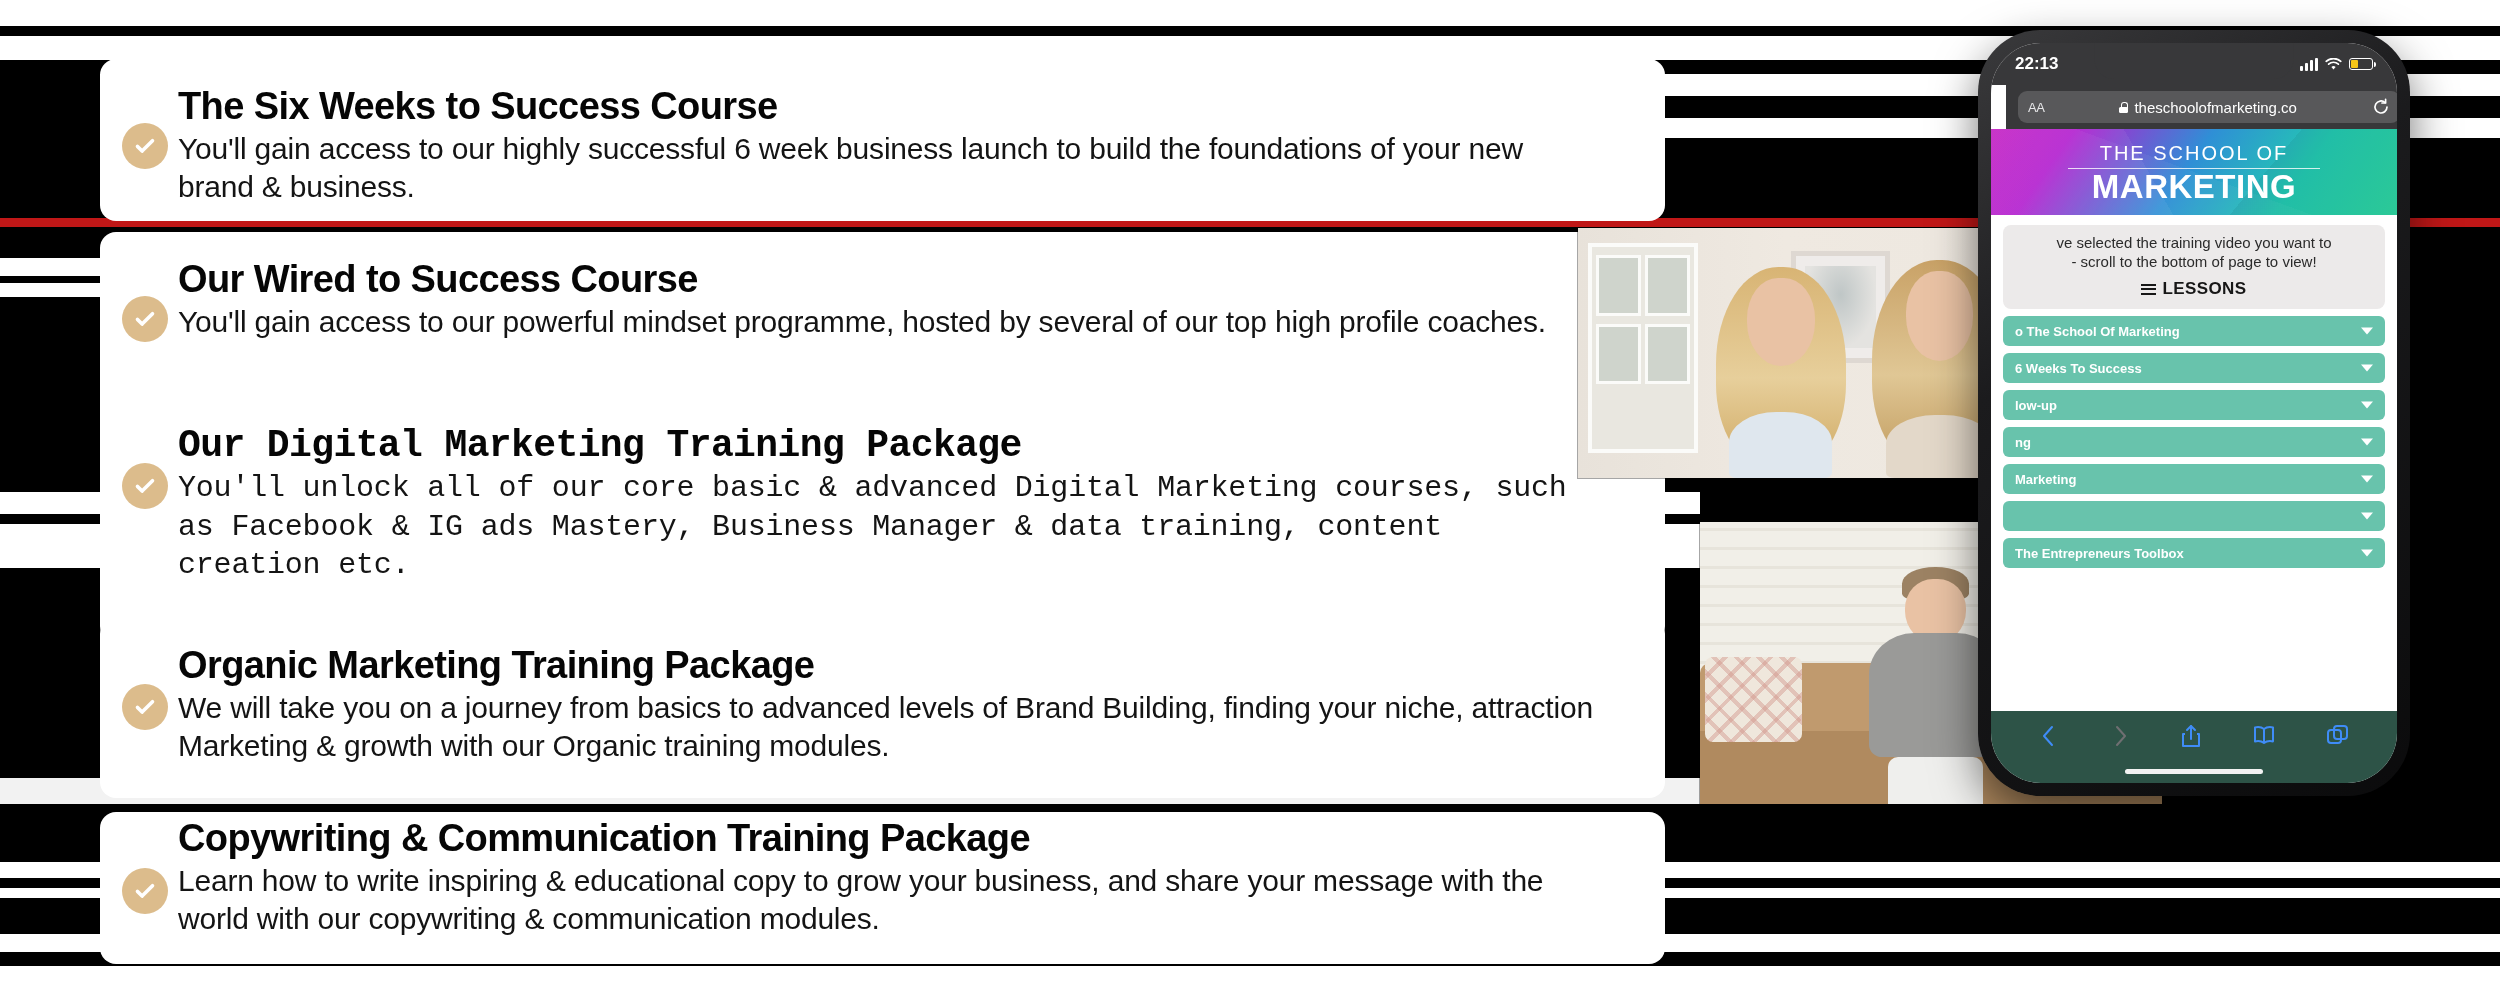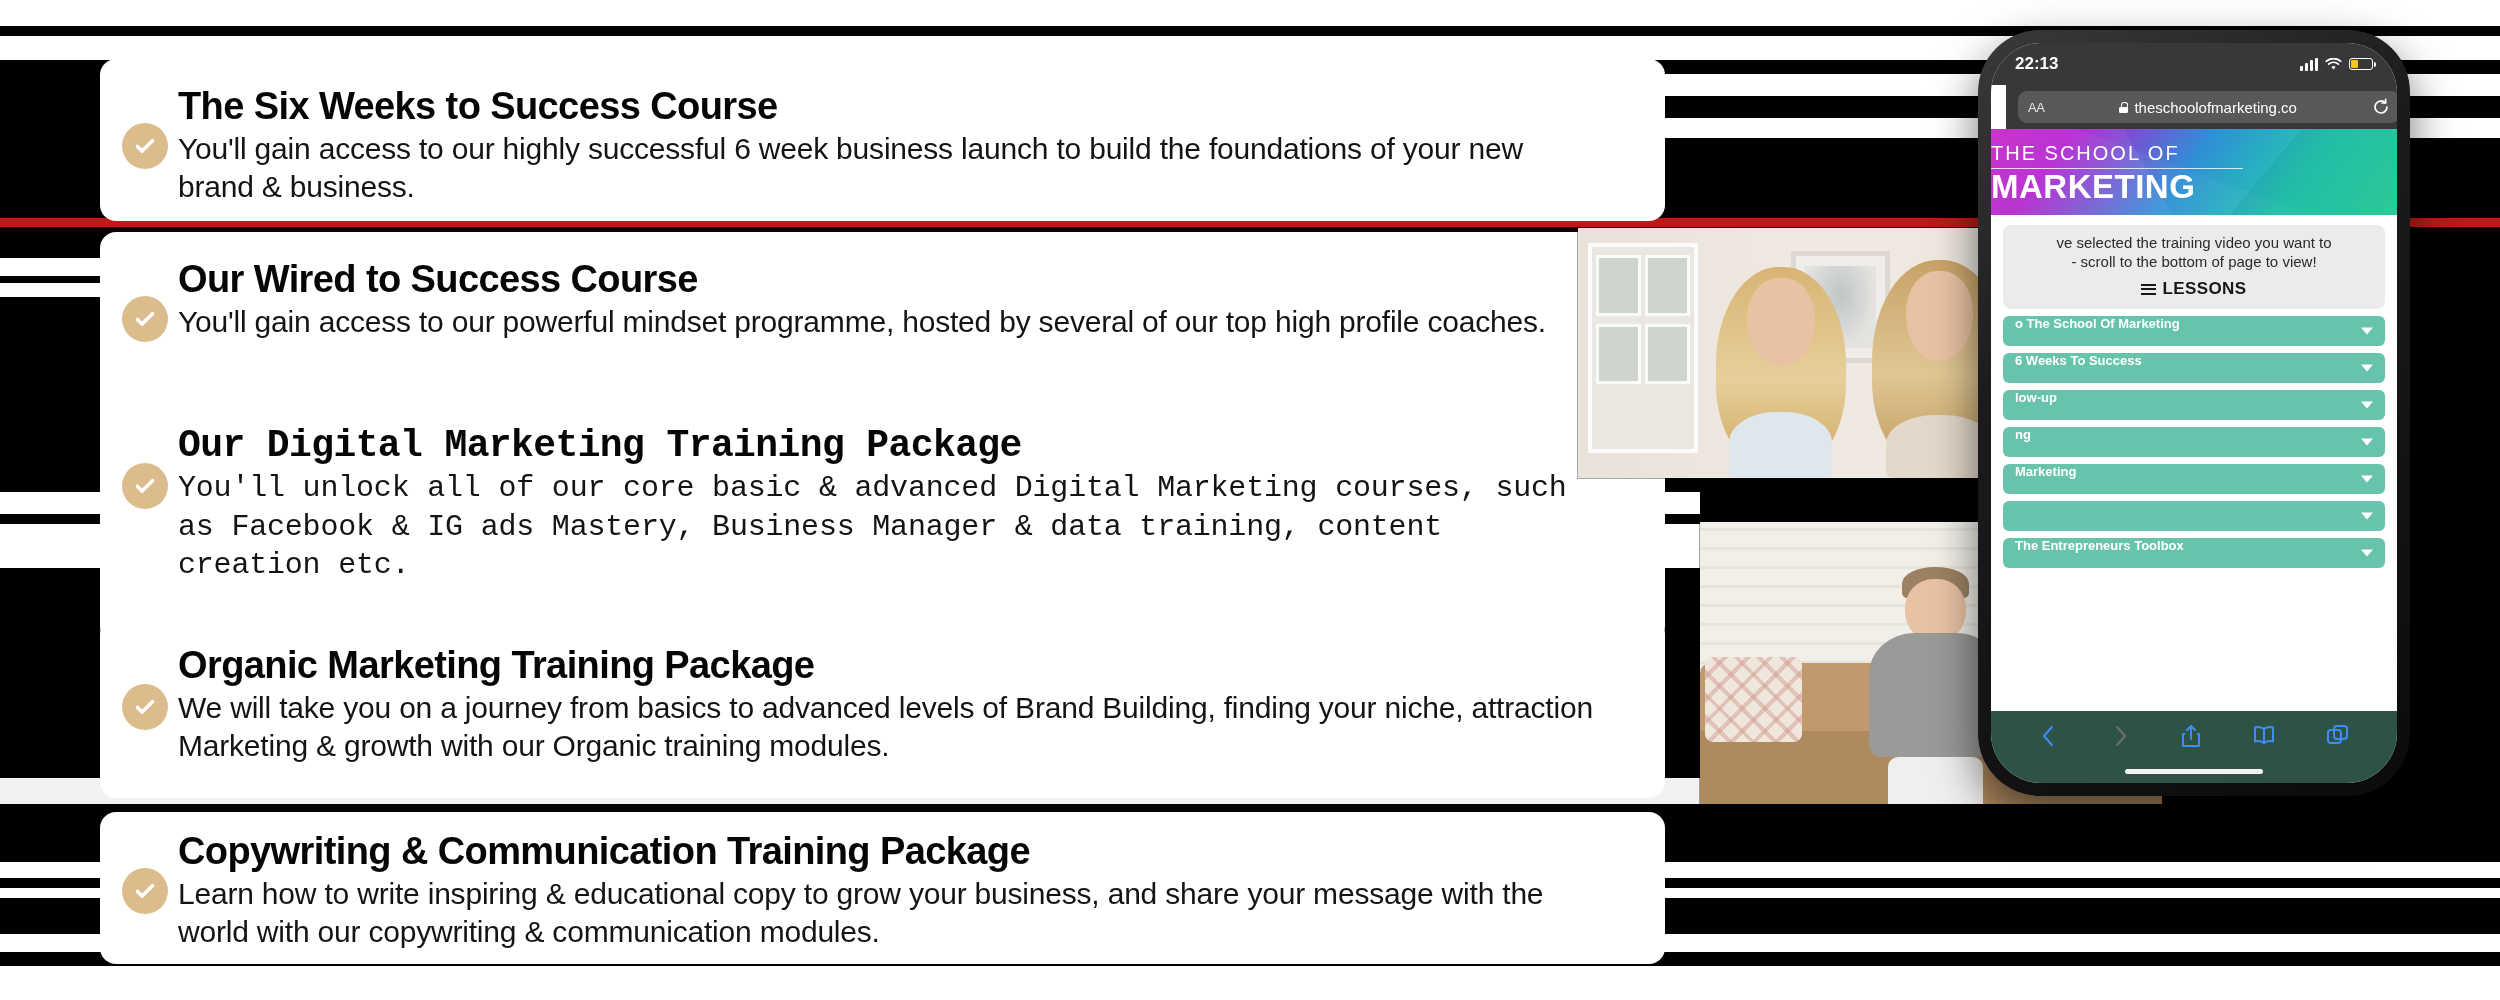--- a/index.html
+++ b/index.html
@@ -183,21 +183,21 @@
   .lock { width:9px; height:11px; position:relative; }
   .lock::before{content:'';position:absolute;left:0;bottom:0;width:9px;height:6px;
     background:#fff;border-radius:1.5px;}
   .lock::after{content:'';position:absolute;left:2px;top:0;width:5px;height:5px;
     border:1.6px solid #fff;border-bottom:none;border-radius:3px 3px 0 0;}
 
   .site-hero {
     position:absolute; left:0; top:86px; width:100%; height:86px;
     background:
       linear-gradient(125deg,#c421c4 0%, #b31fd0 18%, #2f8fd6 48%, #23c9b0 74%, #2fd4a0 100%);
-    display:flex; flex-direction:column; justify-content:center;
+    display:flex; flex-direction:column; align-items:center; justify-content:center;
     overflow:hidden;
   }
   .site-hero::before{
     content:''; position:absolute; inset:0; opacity:.33;
     background:
       linear-gradient(60deg, rgba(255,255,255,.18) 0 40%, transparent 40%),
       linear-gradient(-50deg, rgba(0,0,0,.16) 0 35%, transparent 35%),
       linear-gradient(20deg, rgba(255,255,255,.14) 0 50%, transparent 50%);
   }
   .hero-l1 { position:relative; color:#fff; font-size:20px; letter-spacing:2px;
@@ -219,21 +219,21 @@
   .notice p { font-size:15px; line-height:1.28; }
   .lessons-btn {
     margin-top:8px; font-size:17px; font-weight:700; color:#171717;
     letter-spacing:.4px; display:flex; align-items:center; justify-content:center; gap:6px;
   }
   .hamb { display:inline-flex; flex-direction:column; gap:2.5px; }
   .hamb i { width:15px; height:2px; background:#171717; display:block; }
 
   .lesson { position:relative; margin-top:7px; height:30px;
     background:#68c3ac; border-radius:6px;
-    display:flex; align-items:flex-start; padding: 0 12px;
+    display:flex; align-items:center; padding: 0 12px;
     color:#fff; font-size:13px; font-weight:700; }
   .lesson .caret {
     position:absolute; right:12px; top:50%; transform:translateY(-50%);
     width:0;height:0;border-left:6px solid transparent;border-right:6px solid transparent;
     border-top:7px solid #fff;
   }
 
   .safari-toolbar {
     position:absolute; left:0; bottom:0; width:100%; height:72px;
     background:#2d5347; display:flex; align-items:flex-start;
@@ -306,21 +306,21 @@
           <svg width="26" height="26" viewBox="0 0 26 26">
               <path d="M5.5 13.4l4.6 4.7L20.5 7.7" stroke="#fff" stroke-width="3.6" fill="none" stroke-linecap="round" stroke-linejoin="round"></path>
             </svg>
         </div>
         <div class="item-title">Organic Marketing Training Package</div>
         <div class="item-body">We will take you on a journey from basics to advanced levels of Brand Building, finding your niche, attraction Marketing &amp; growth with our Organic training modules.</div>
       </div>
     </div>
 
     <div class="card" style="top:812px; height:152px;">
-      <div class="card-inner" style="padding-top:18px;">
+      <div class="card-inner" style="padding-top:5px;">
         <div class="check-icon" style="top:56px;">
           <svg width="26" height="26" viewBox="0 0 26 26">
               <path d="M5.5 13.4l4.6 4.7L20.5 7.7" stroke="#fff" stroke-width="3.6" fill="none" stroke-linecap="round" stroke-linejoin="round"></path>
             </svg>
         </div>
         <div class="item-title">Copywriting &amp; Communication Training Package</div>
         <div class="item-body">Learn how to write inspiring &amp; educational copy to grow your business, and share your message with the world with our copywriting &amp; communication modules.</div>
       </div>
     </div>
   </div>

